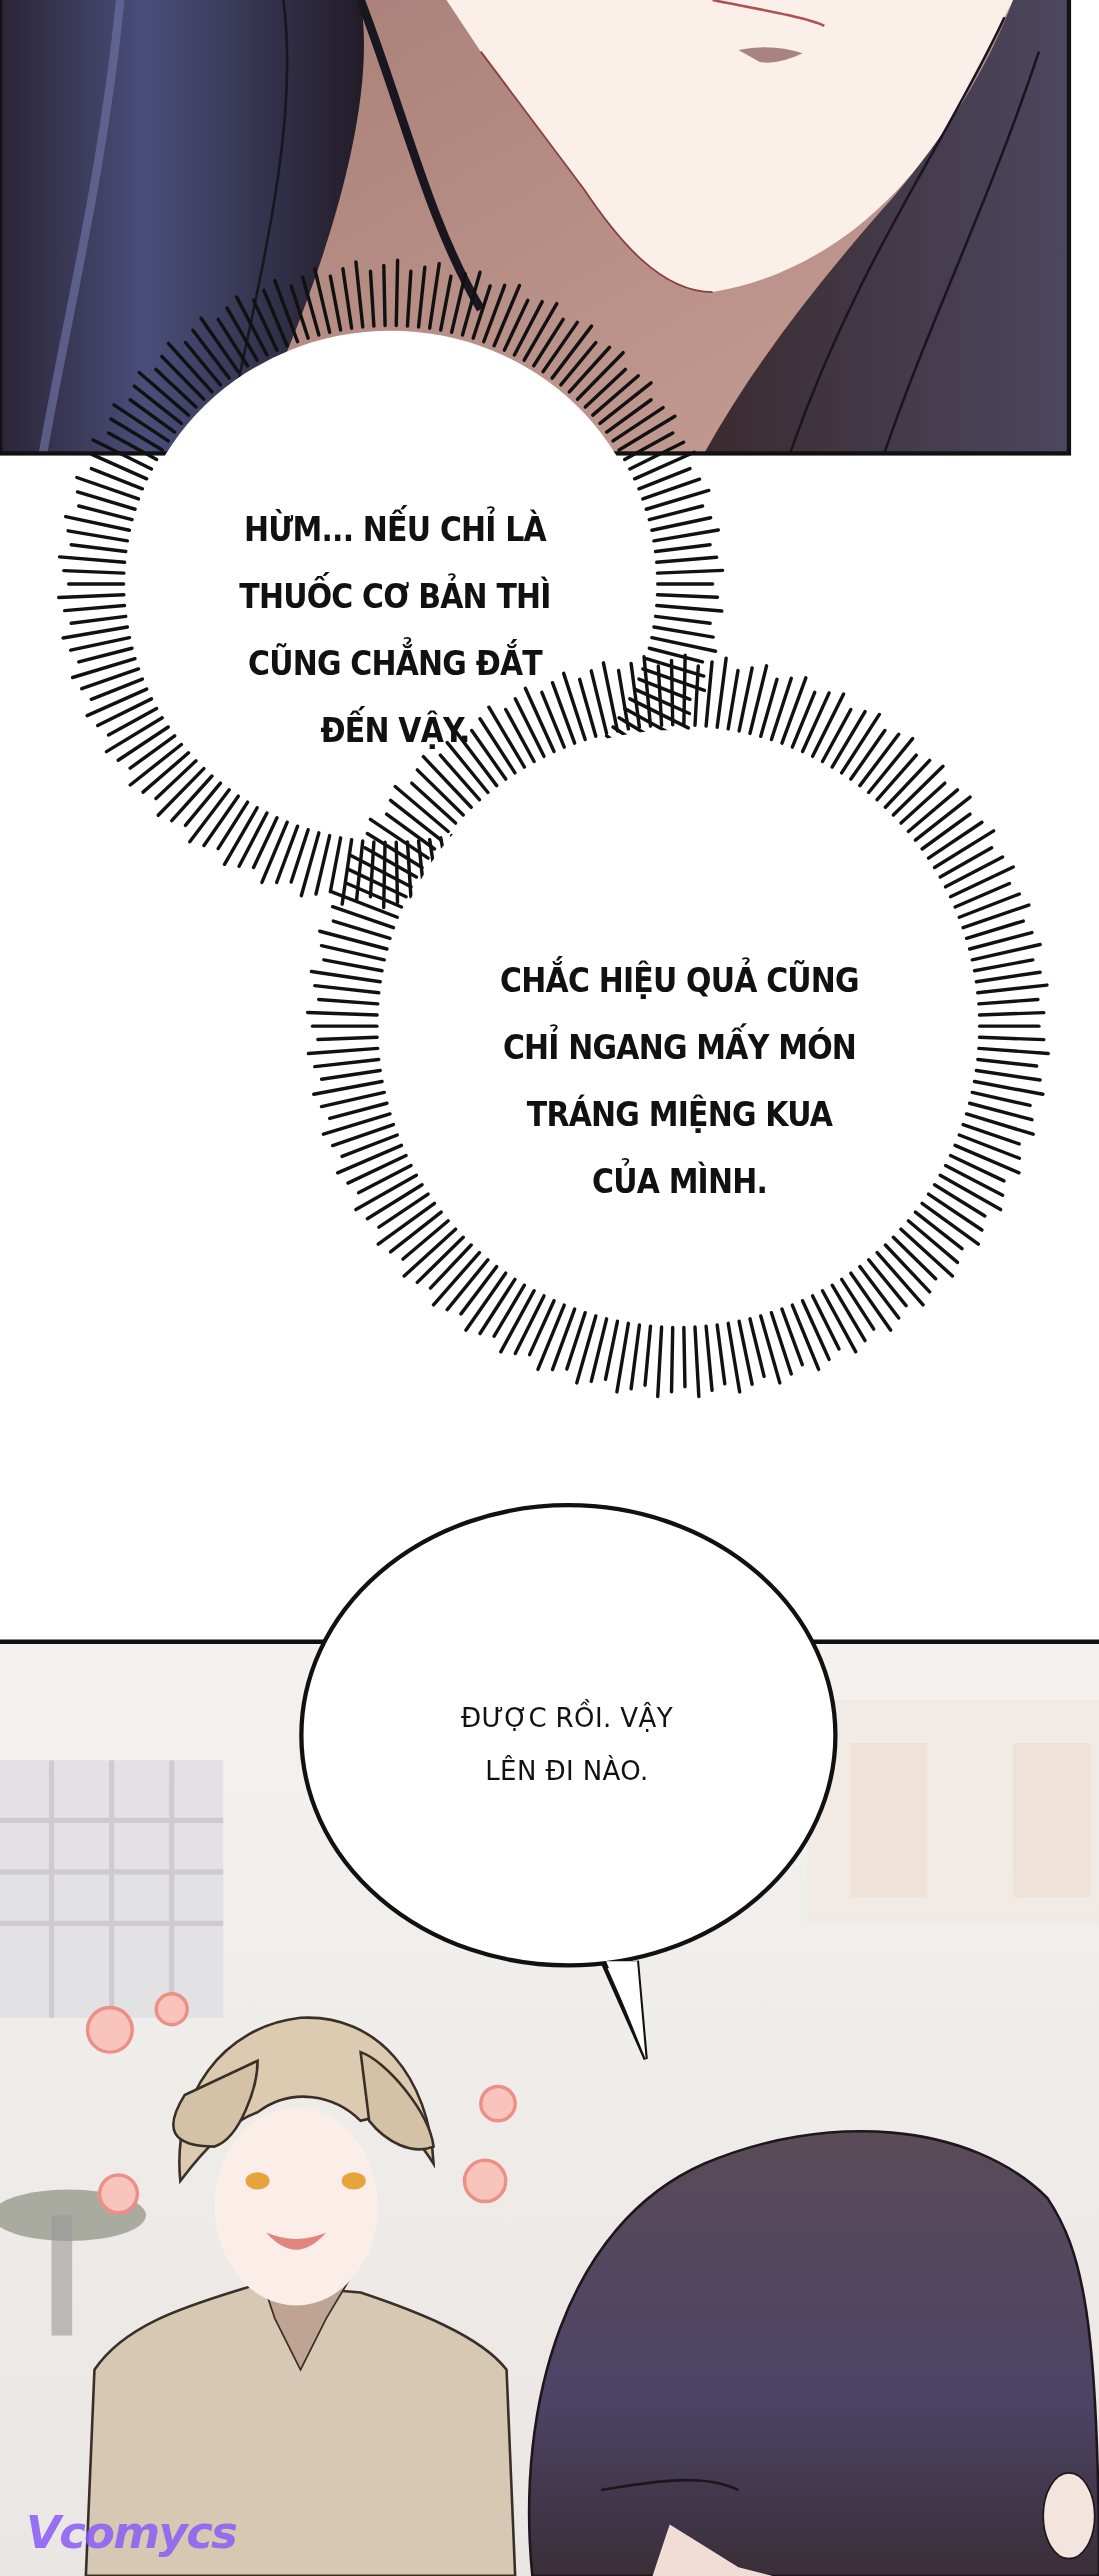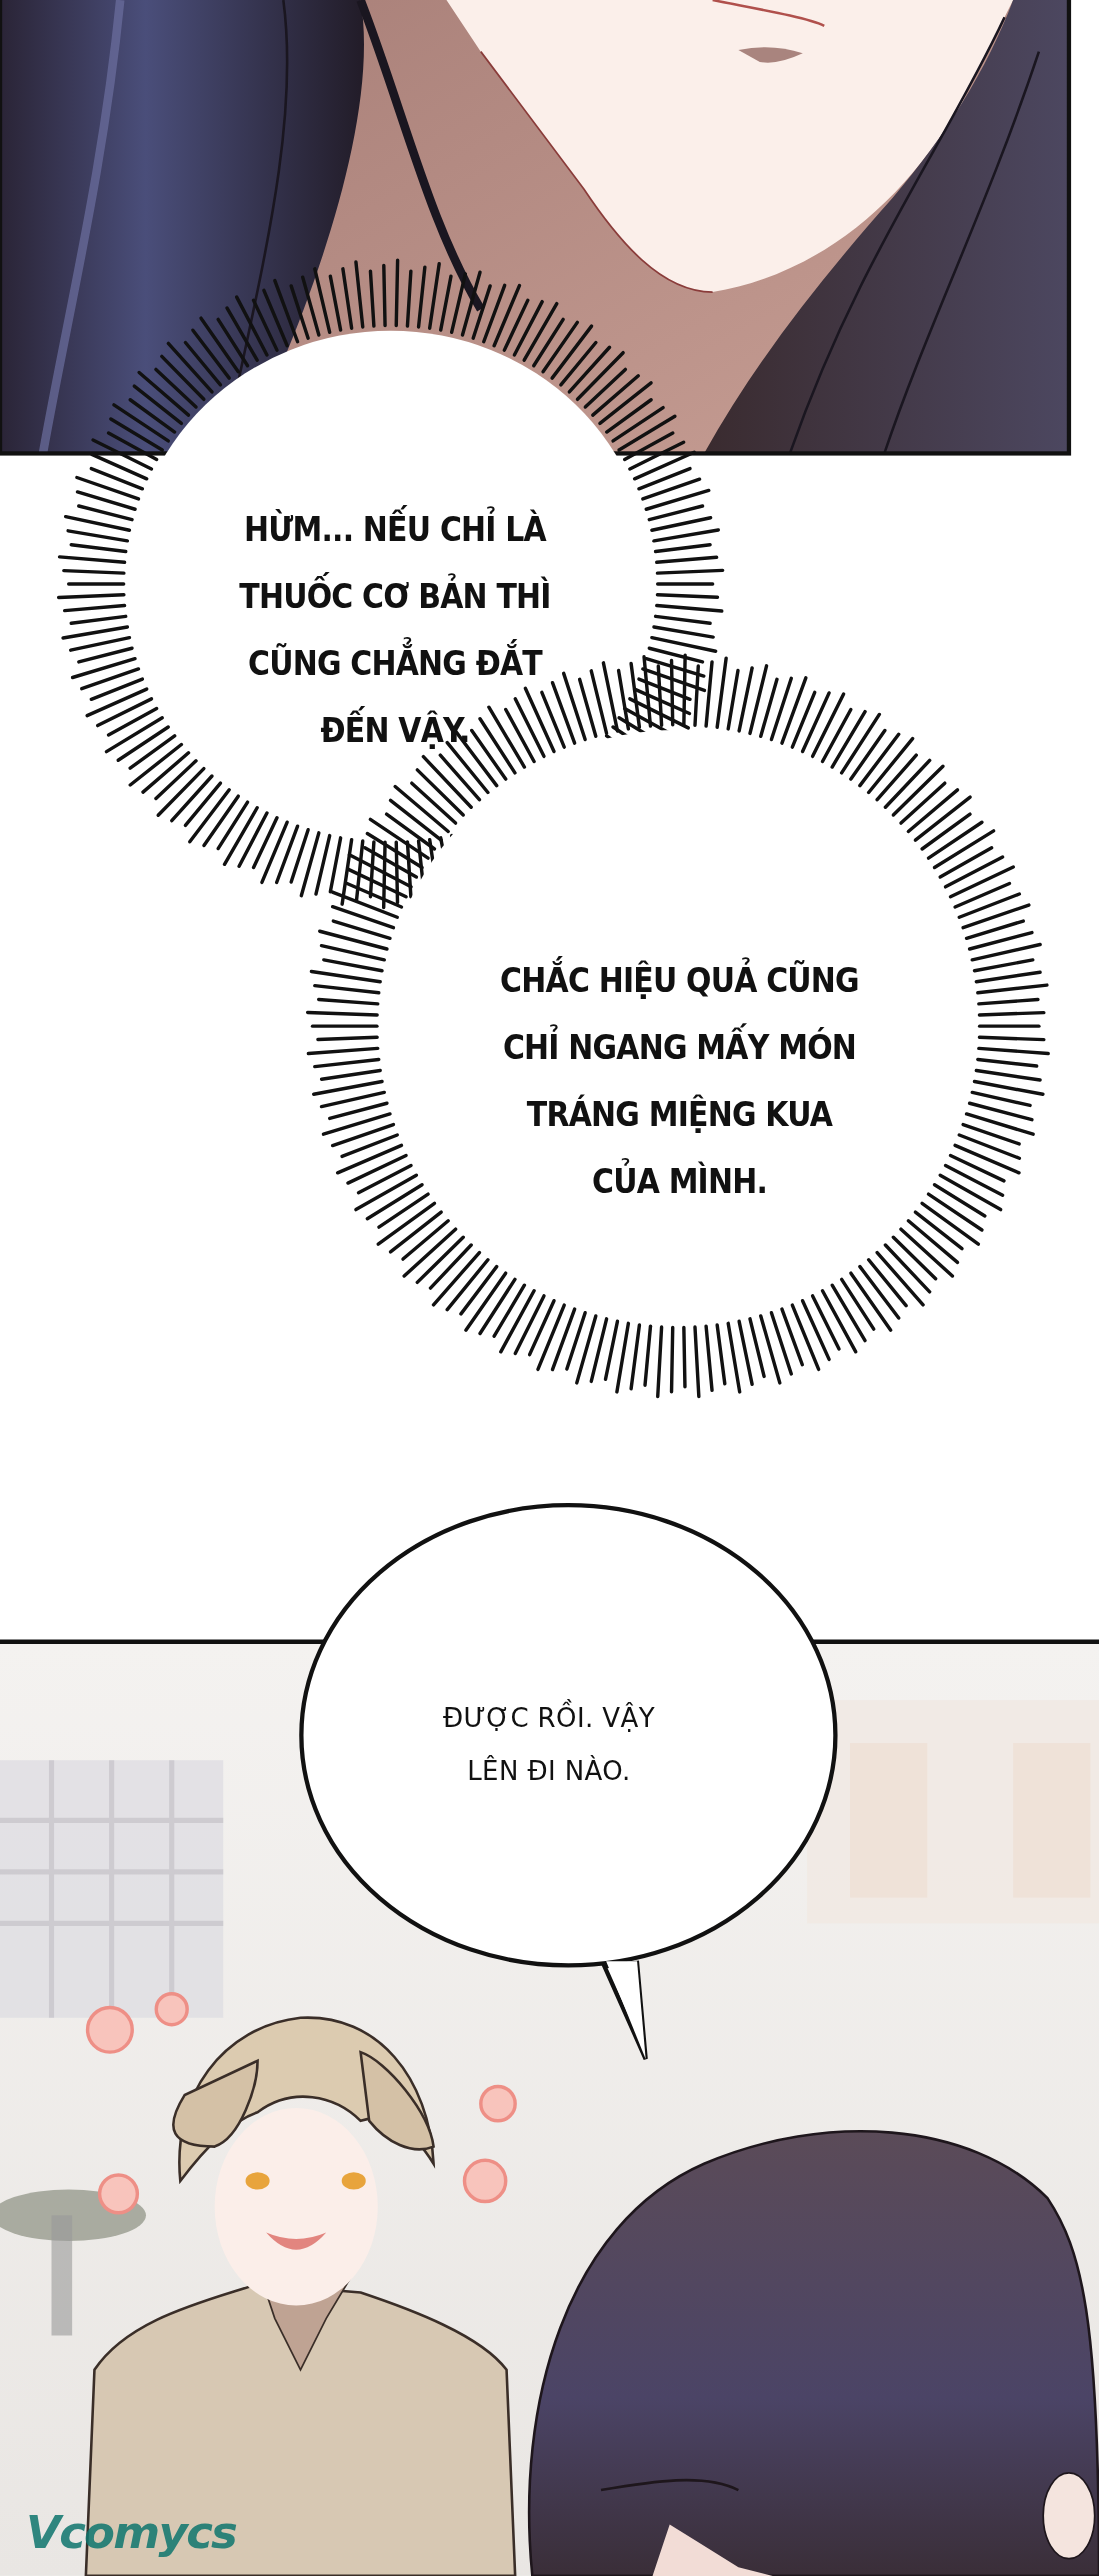--- a/index.html
+++ b/index.html
@@ -2,21 +2,21 @@
 <html style="font-size:13.7px"><head>
 <meta charset="utf-8">
 <style>
   html, body { margin: 0; padding: 0; background: #ffffff; }
   body { width: 1099px; height: 2576px; position: relative; overflow: hidden; font-family: "DejaVu Sans", sans-serif; }
   .layer { position: absolute; left: 0; top: 0; width: 1099px; height: 2576px; }
   .text-block { position: absolute; text-align: center; color: #111; }
   .text-block .line { display: block; white-space: nowrap; }
   .shout { font-family: "DejaVu Sans", sans-serif; font-weight: bold; font-size: 34px; line-height: 67px; letter-spacing: -0.9px; transform: scaleX(0.88); transform-origin: center; }
   .speech { font-family: "DejaVu Sans", sans-serif; font-weight: normal; font-size: 26px; line-height: 53px; letter-spacing: 0.4px; }
-  .watermark { position: absolute; left: 26px; top: 2506px; font-family: "DejaVu Sans", sans-serif; font-style: italic; font-weight: bold; font-size: 45px; color: #0f766e; opacity: 0.85; letter-spacing: -1.7px; }
+  .watermark { position: absolute; left: 26px; top: 2506px; font-family: "DejaVu Sans", sans-serif; font-style: italic; font-weight: bold; font-size: 45px; color: #8b5cf6; opacity: 0.85; letter-spacing: -1.7px; }
 </style>
 </head>
 <body>
 
 <svg class="layer" viewBox="0 0 1280 3000" xmlns="http://www.w3.org/2000/svg">
   <defs>
     <linearGradient id="bgTop" x1="0" y1="0" x2="1" y2="0">
       <stop offset="0" stop-color="#d9d8dc"></stop>
       <stop offset="0.5" stop-color="#b7b4b8"></stop>
       <stop offset="1" stop-color="#6f6e74"></stop>
@@ -463,19 +463,19 @@
   <span class="line">ĐẾN VẬY.</span>
 </div>
 
 <div class="text-block shout" style="left:422px; top:947px; width:515px;">
   <span class="line">CHẮC HIỆU QUẢ CŨNG</span>
   <span class="line">CHỈ NGANG MẤY MÓN</span>
   <span class="line">TRÁNG MIỆNG KUA</span>
   <span class="line">CỦA MÌNH.</span>
 </div>
 
-<div class="text-block speech" style="left:343px; top:1692px; width:412px;">
+<div class="text-block speech" style="left:361px; top:1692px; width:412px;">
   <span class="line">ĐƯỢC RỒI. VẬY</span>
   <span class="line">LÊN ĐI NÀO.</span>
 </div>
 
 <div class="watermark">Vcomycs</div>
 
 
 </body></html>

